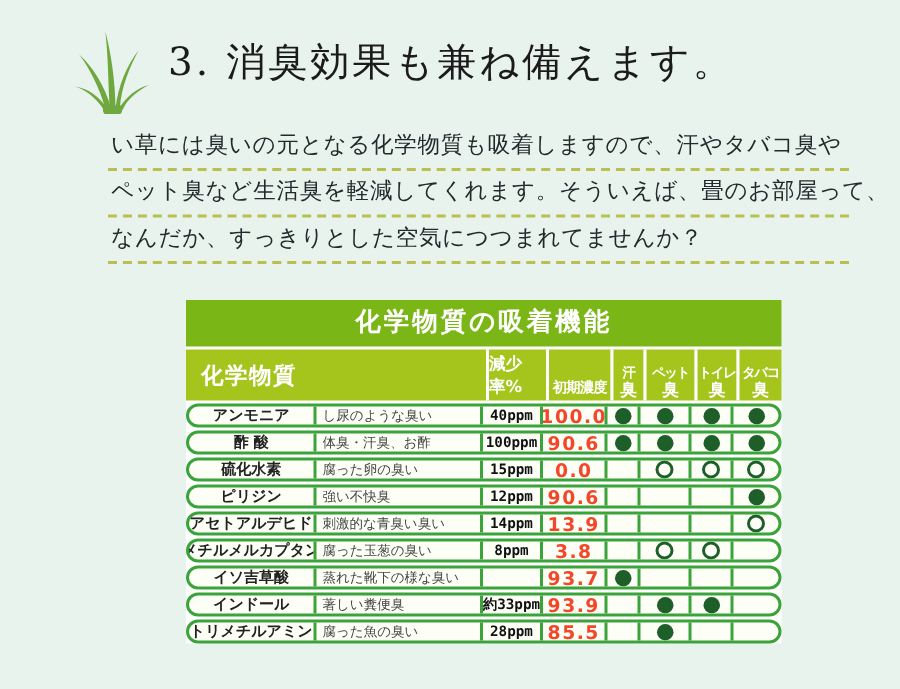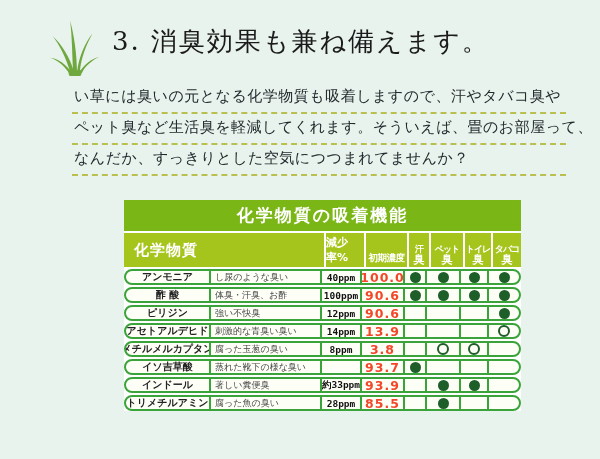--- a/index.html
+++ b/index.html
@@ -170,20 +170,36 @@
           <span class="circle filled"></span>
         </div>
         <div class="cell odor">
           <span class="circle filled"></span>
         </div>
         <div class="cell odor">
           <span class="circle filled"></span>
         </div>
       </div>
       <div class="data-row grid">
+        <div class="cell name">硫化水素</div>
+        <div class="cell desc">腐った卵の臭い</div>
+        <div class="cell ppm">15ppm</div>
+        <div class="cell rate">0.0</div>
+        <div class="cell odor"></div>
+        <div class="cell odor">
+          <span class="circle open"></span>
+        </div>
+        <div class="cell odor">
+          <span class="circle open"></span>
+        </div>
+        <div class="cell odor">
+          <span class="circle open"></span>
+        </div>
+      </div>
+      <div class="data-row grid">
         <div class="cell name">ピリジン</div>
         <div class="cell desc">強い不快臭</div>
         <div class="cell ppm">12ppm</div>
         <div class="cell rate">90.6</div>
         <div class="cell odor"></div>
         <div class="cell odor"></div>
         <div class="cell odor"></div>
         <div class="cell odor">
           <span class="circle filled"></span>
         </div>

